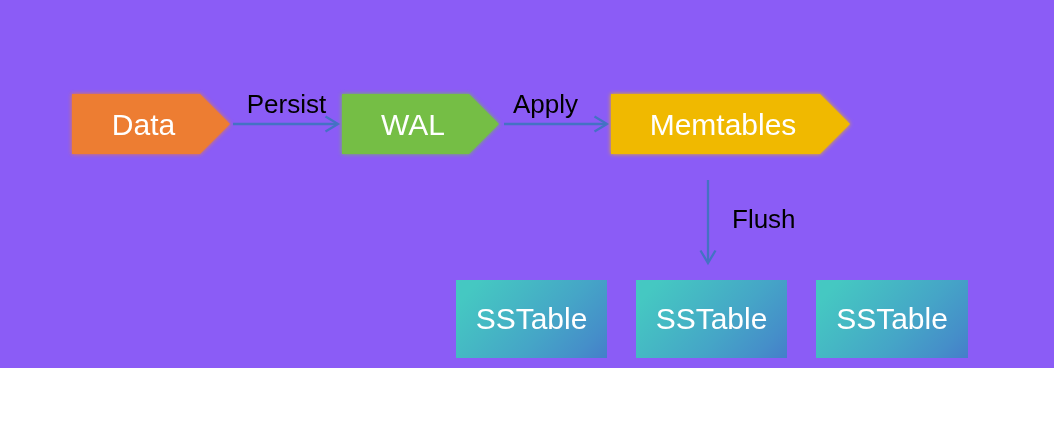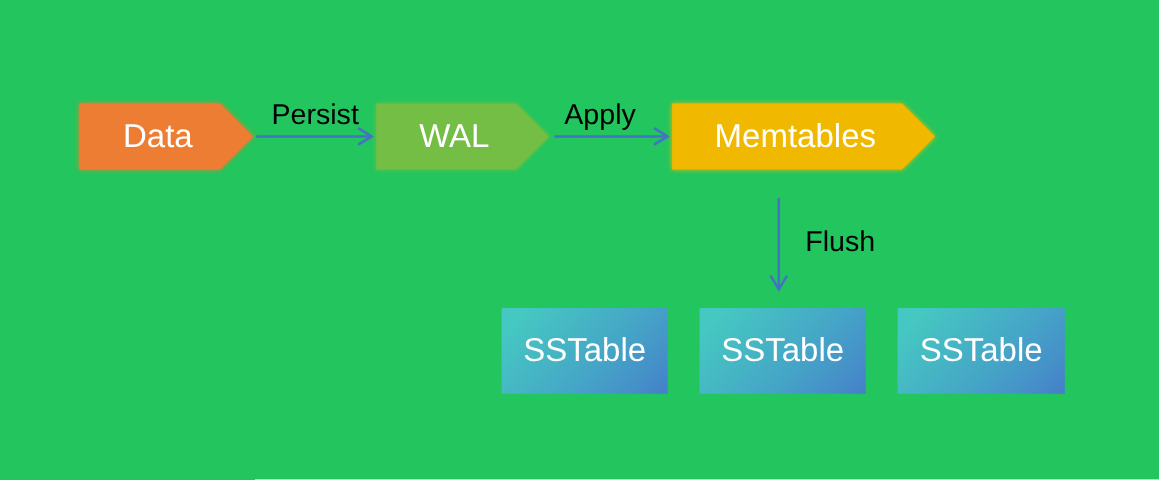--- a/index.html
+++ b/index.html
@@ -3,22 +3,22 @@
 <meta charset="utf-8">
 <style>
   html, body {
     margin: 0;
     padding: 0;
     background: #ffffff;
   }
   .canvas {
     position: relative;
     width: 1054px;
-    height: 436px;
-    background: #22c55e;
+    height: 368px;
+    background: #8b5cf6;
     overflow: hidden;
     font-family: "Liberation Sans", sans-serif;
   }
   svg.diagram {
     position: absolute;
     left: 0;
     top: 0;
   }
   text.shape-label {
     font-family: "Liberation Sans", sans-serif;

